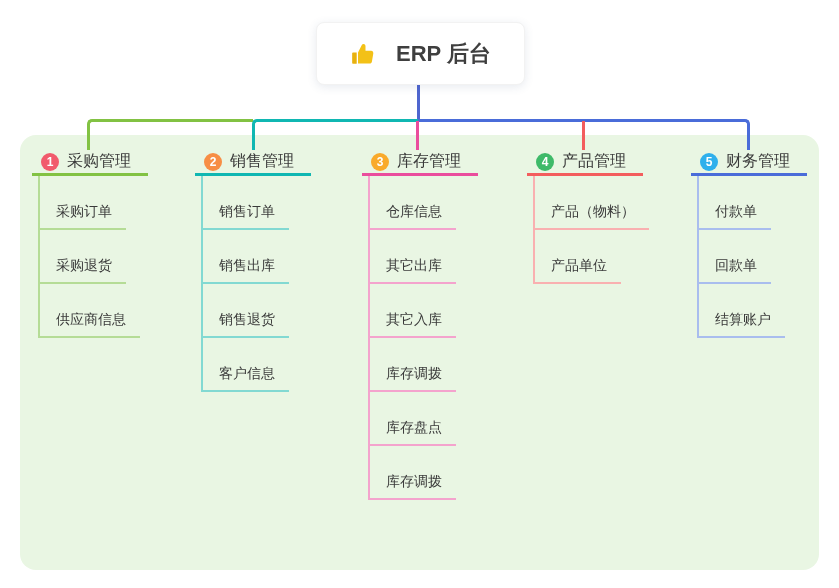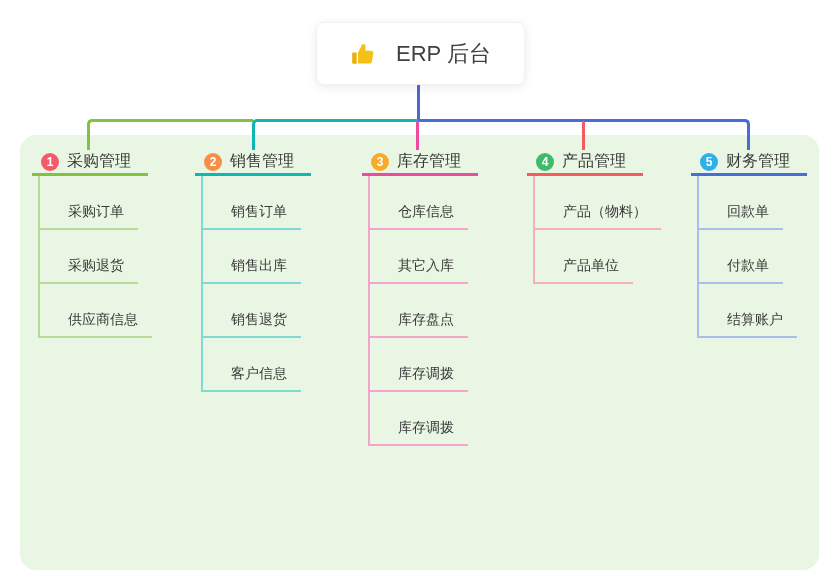--- a/index.html
+++ b/index.html
@@ -9,21 +9,21 @@
     color:#3a3a3a;
   }
   .stage{position:absolute;inset:0;}
 
   
   .root-node{
     position:absolute;left:316px;top:22px;width:207px;height:61px;
     background:#ffffff;border:1px solid #f2f2f2;border-radius:8px;
     box-shadow:0 2px 10px rgba(60,80,120,0.12);
     display:flex;align-items:center;justify-content:center;gap:20px;
-    font-size:22px;font-weight:400;color:#3f3f3f;z-index:3;
+    font-size:22px;font-weight:700;color:#3f3f3f;z-index:3;
   }
   .root-node .thumb{width:26px;height:26px;flex:0 0 auto;}
 
   
   .panel{
     position:absolute;left:20px;top:135px;width:799px;height:435px;
     background:#e9f6e3;border-radius:16px;z-index:0;
   }
 
   
@@ -51,21 +51,21 @@
     background:var(--badge);color:#ffffff;font-size:12px;font-weight:bold;
     display:flex;align-items:center;justify-content:center;line-height:1;
   }
   .children{
     margin-left:6px;border-left:2px solid var(--childline);
     display:flex;flex-direction:column;align-items:flex-start;
   }
   .child{
     height:54px;box-sizing:border-box;width:fit-content;
     display:flex;align-items:flex-end;
-    padding:0 14px 7px 28px;
+    padding:0 14px 7px 16px;
     border-bottom:2px solid var(--childline);
     font-size:14px;color:#3a3a3a;white-space:nowrap;text-align:center;
   }
 </style>
 </head>
 <body>
 
 <div class="stage">
 
   <div class="panel" style="background: rgb(233, 246, 227);"></div>
@@ -111,23 +111,24 @@
         </div>
   </div>
 
   <div class="branch" style="left: 362px; --line: #ea4d9d; --childline: #f4a3cd; --badge: #f9aa2b;">
     <div class="branch-header">
       <span class="badge">3</span>
       <span class="branch-label">库存管理</span>
     </div>
     <div class="children">
           <div class="child">仓库信息</div>
+          <div class="child">其它出库</div>
           <div class="child">其它入库</div>
+          <div class="child">库存调拨</div>
           <div class="child">库存盘点</div>
-          <div class="child">库存调拨</div>
           <div class="child">库存调拨</div>
         </div>
   </div>
 
   <div class="branch" style="left: 527px; --line: #f35d5d; --childline: #f9b0b0; --badge: #3eba69;">
     <div class="branch-header">
       <span class="badge">4</span>
       <span class="branch-label">产品管理</span>
     </div>
     <div class="children">
@@ -135,20 +136,20 @@
           <div class="child">产品单位</div>
         </div>
   </div>
 
   <div class="branch" style="left: 691px; --line: #4a6cd9; --childline: #a9bdee; --badge: #2fb0ec;">
     <div class="branch-header">
       <span class="badge">5</span>
       <span class="branch-label">财务管理</span>
     </div>
     <div class="children">
+          <div class="child">付款单</div>
           <div class="child">回款单</div>
-          <div class="child">付款单</div>
           <div class="child">结算账户</div>
         </div>
   </div>
 </div>
 
 </div>
 
 </body></html>

